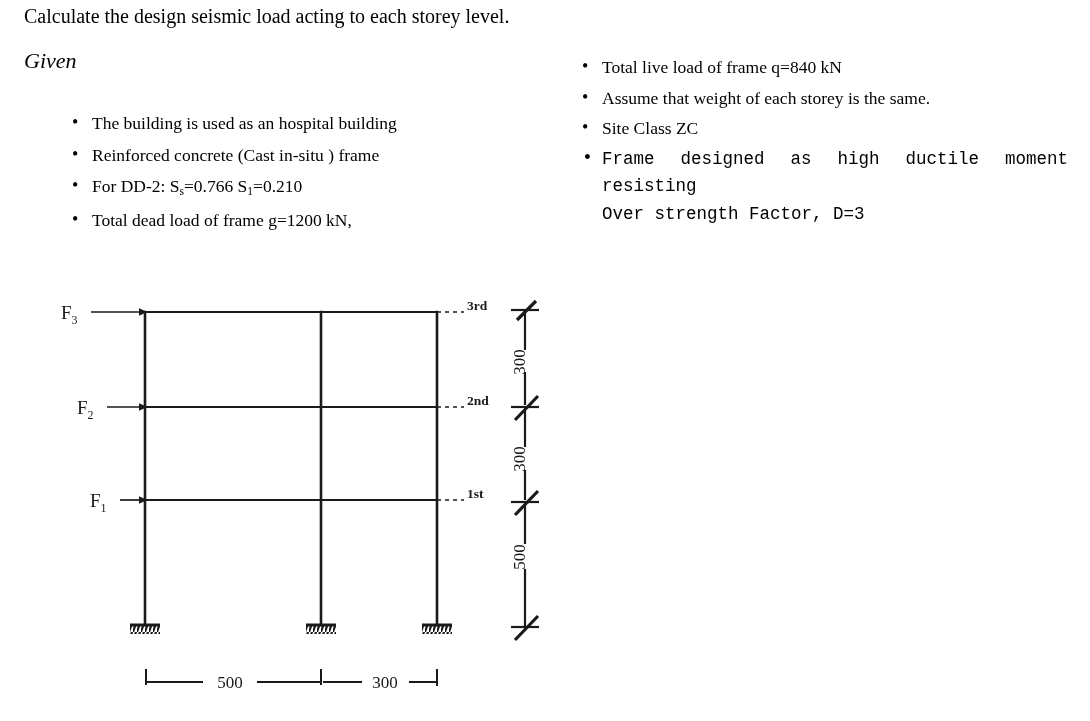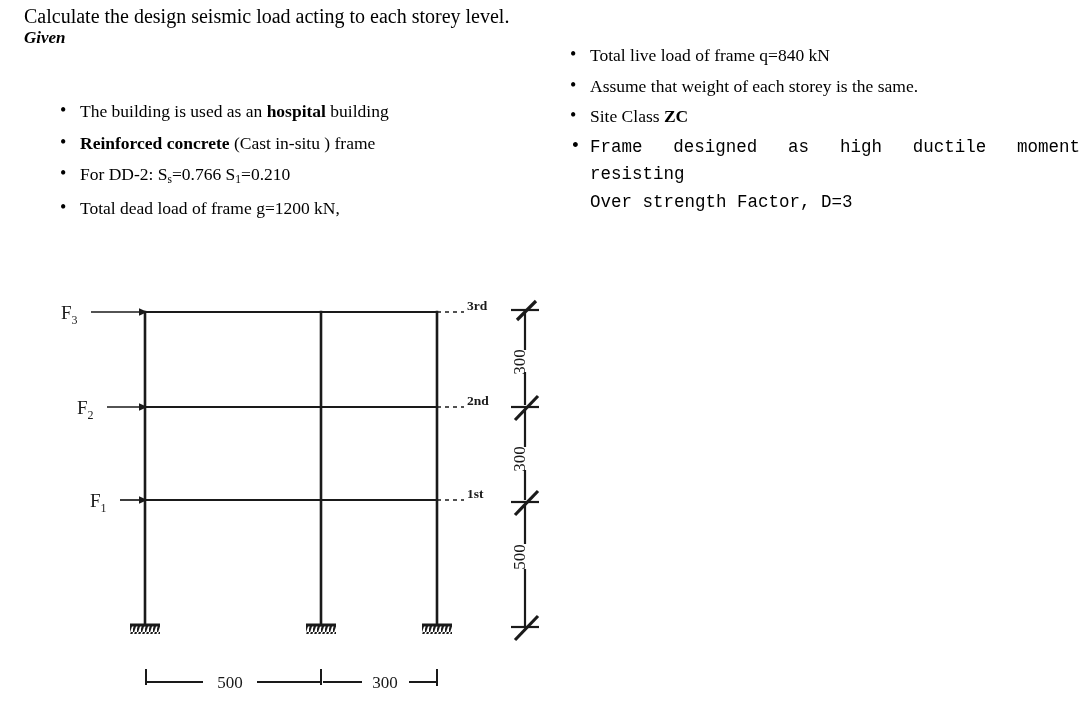--- a/index.html
+++ b/index.html
@@ -22,41 +22,41 @@
     left: 24px;
     top: 4px;
     font-size: 20px;
     line-height: 24px;
     white-space: nowrap;
   }
 
   .given-heading {
     position: absolute;
     left: 24px;
-    top: 28px;
-    font-size: 17px;
-    font-weight: bold;
+    top: 48px;
+    font-size: 22px;
+    font-weight: normal;
     font-style: italic;
   }
 
   .col-left {
     position: absolute;
     left: 30px;
     top: 98px;
     width: 500px;
   }
   .col-right {
     position: absolute;
     left: 540px;
     top: 42px;
     width: 540px;
   }
 
   ul.bullets {
-    margin: 0;
+    margin: 12px;
     padding: 0 0 0 30px;
     list-style: none;
   }
   ul.bullets > li {
     position: relative;
     font-size: 17.5px;
     line-height: 27.5px;
     margin: 0 0 4px 0;
     padding-left: 20px;
   }
@@ -76,21 +76,21 @@
   }
   li.justified .j-line {
     display: block;
     text-align: justify;
     text-align-last: justify;
   }
   li.justified .j-last {
     display: block;
     text-align: left;
   }
-  b, .b { font-weight: bold; }
+  b, .b { font-weight: normal; }
   sub {
     font-size: 11.5px;
     vertical-align: baseline;
     position: relative;
     top: 3px;
   }
 
   
   #frame-diagram {
     position: absolute;

